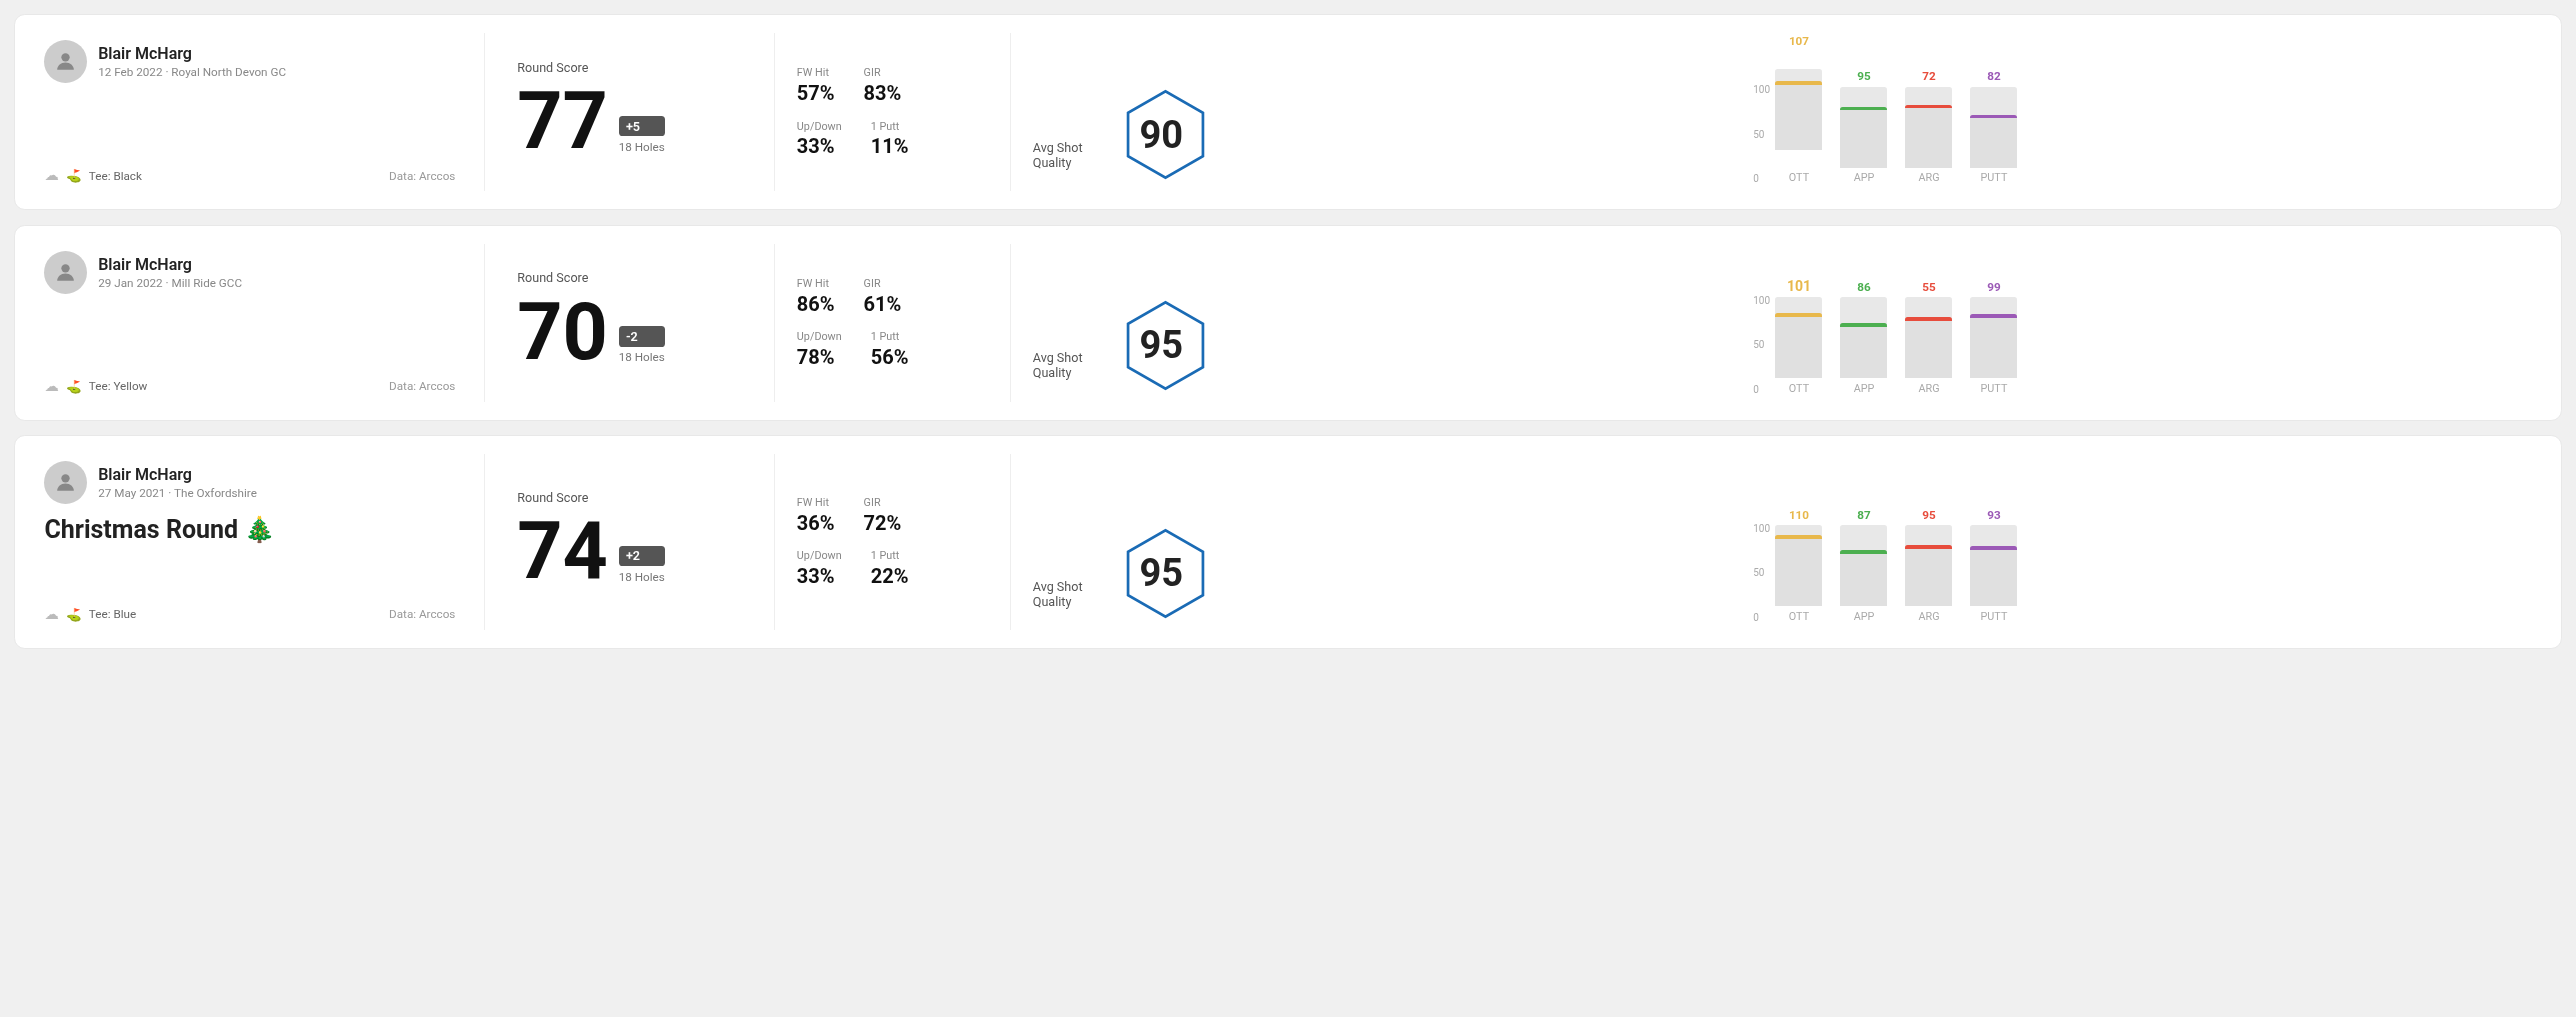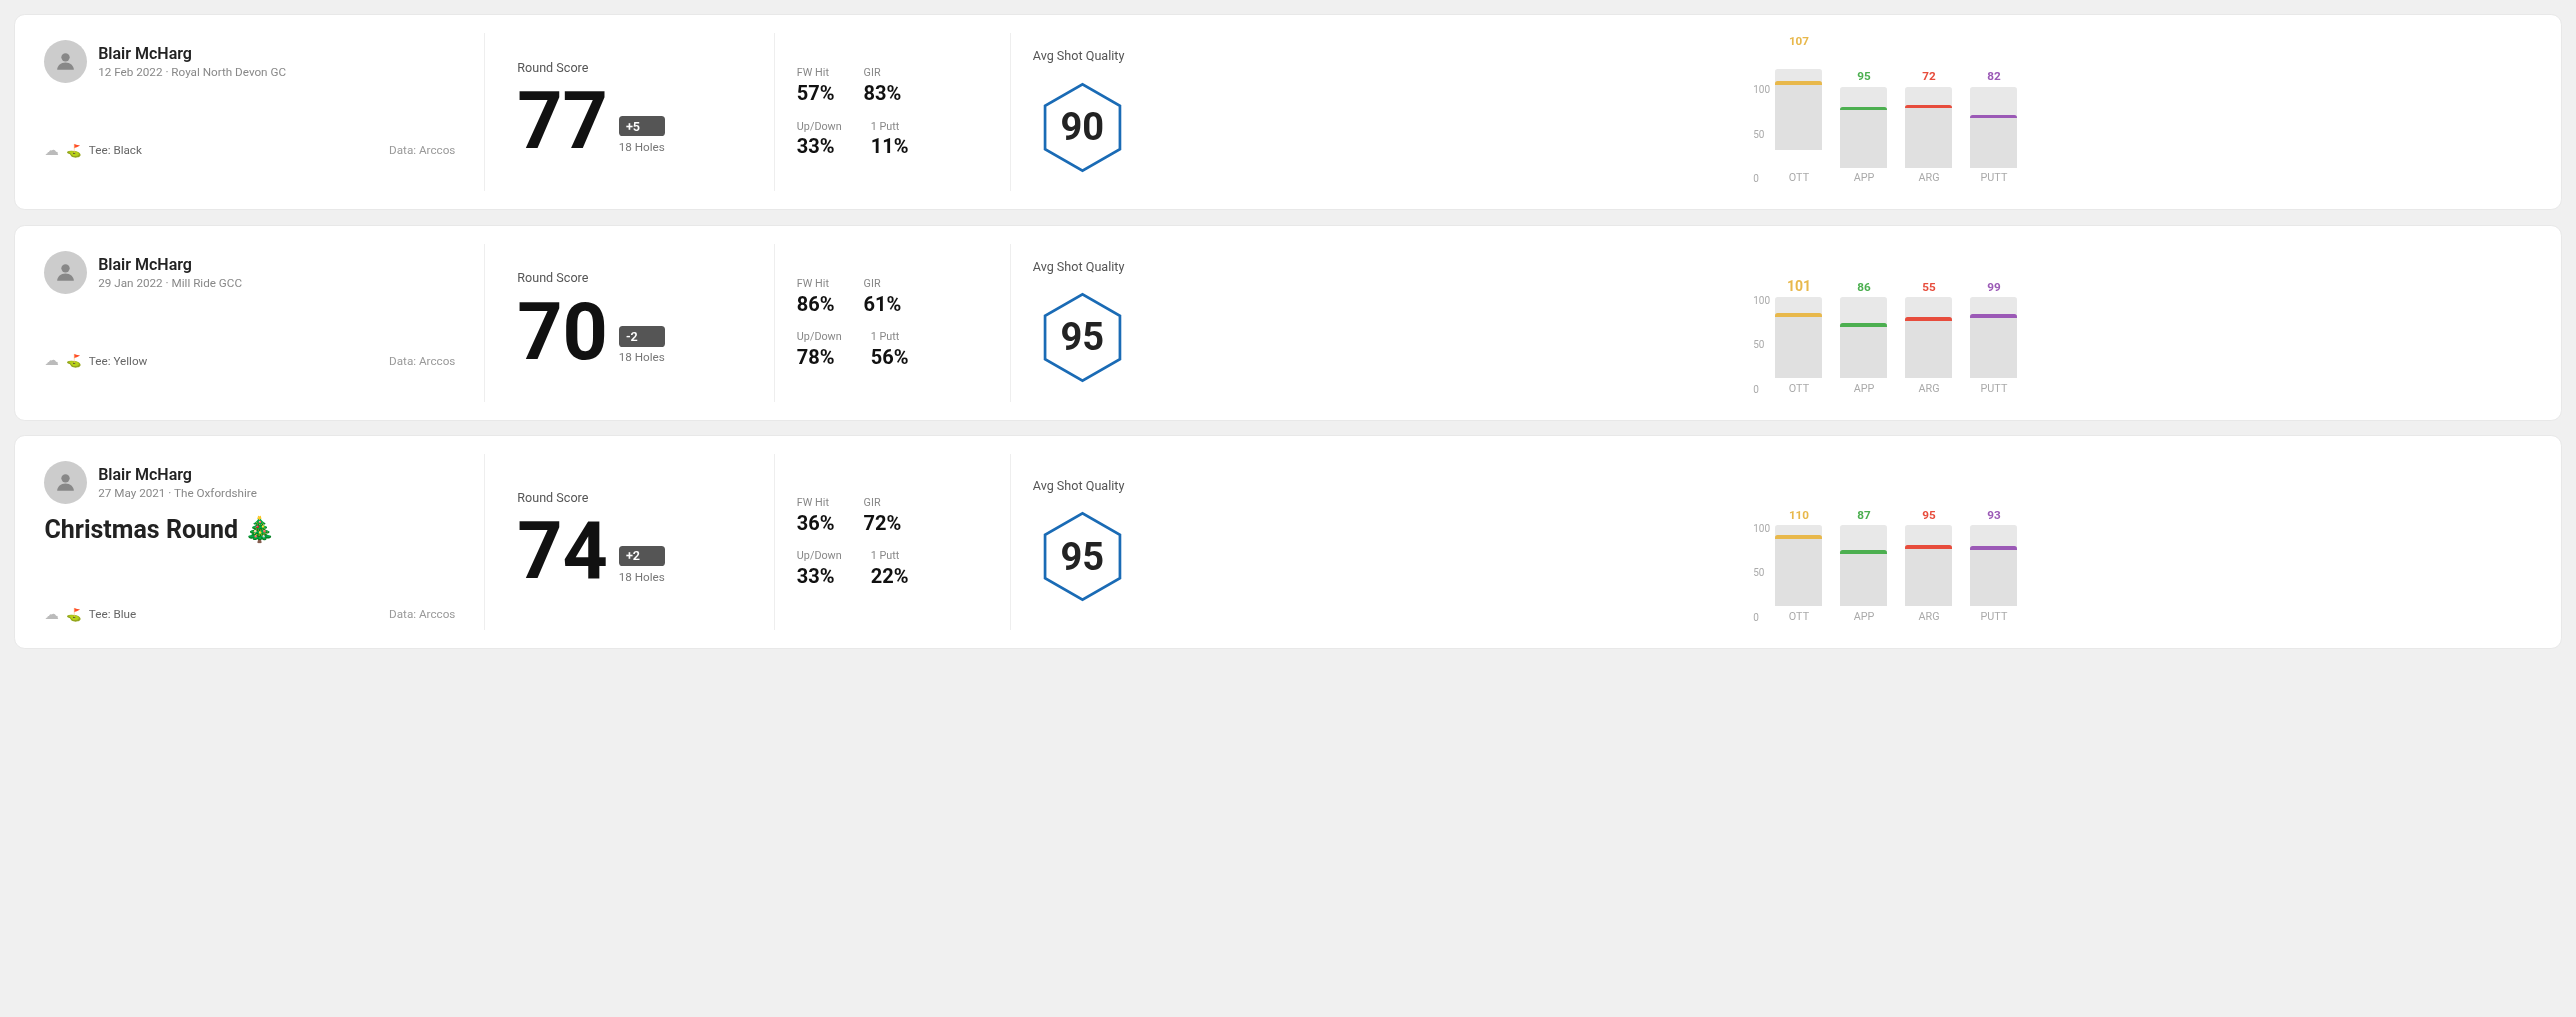--- a/index.html
+++ b/index.html
@@ -17,20 +17,21 @@
       display: flex;
       align-items: stretch;
       overflow: hidden;
       border: 0.9px solid #e8e8e8;
     }
     .card-left {
       width: 469px;
       padding: 25px 29px;
       display: flex;
       flex-direction: column;
+      justify-content: space-between;
       gap: 44px;
     }
     .user-row {
       display: flex;
       align-items: center;
       gap: 10.8px;
       margin-bottom: 7.2px;
     }
     .avatar {
       width: 43px;
@@ -159,22 +160,22 @@
     }
     .stat-value {
       font-size: 20px;
       font-weight: 700;
       color: #111;
     }
     .card-quality {
       width: 217px;
       padding: 25px 21.7px;
       display: flex;
-      flex-direction: column;
-      align-items: flex-start;
+      flex-direction: row;
+      align-items: flex-end;
       justify-content: center;
     }
     .quality-label {
       font-size: 12.6px;
       color: #555;
       margin-bottom: 14.4px;
     }
     .hexagon {
       width: 99px;
       height: 99px;

